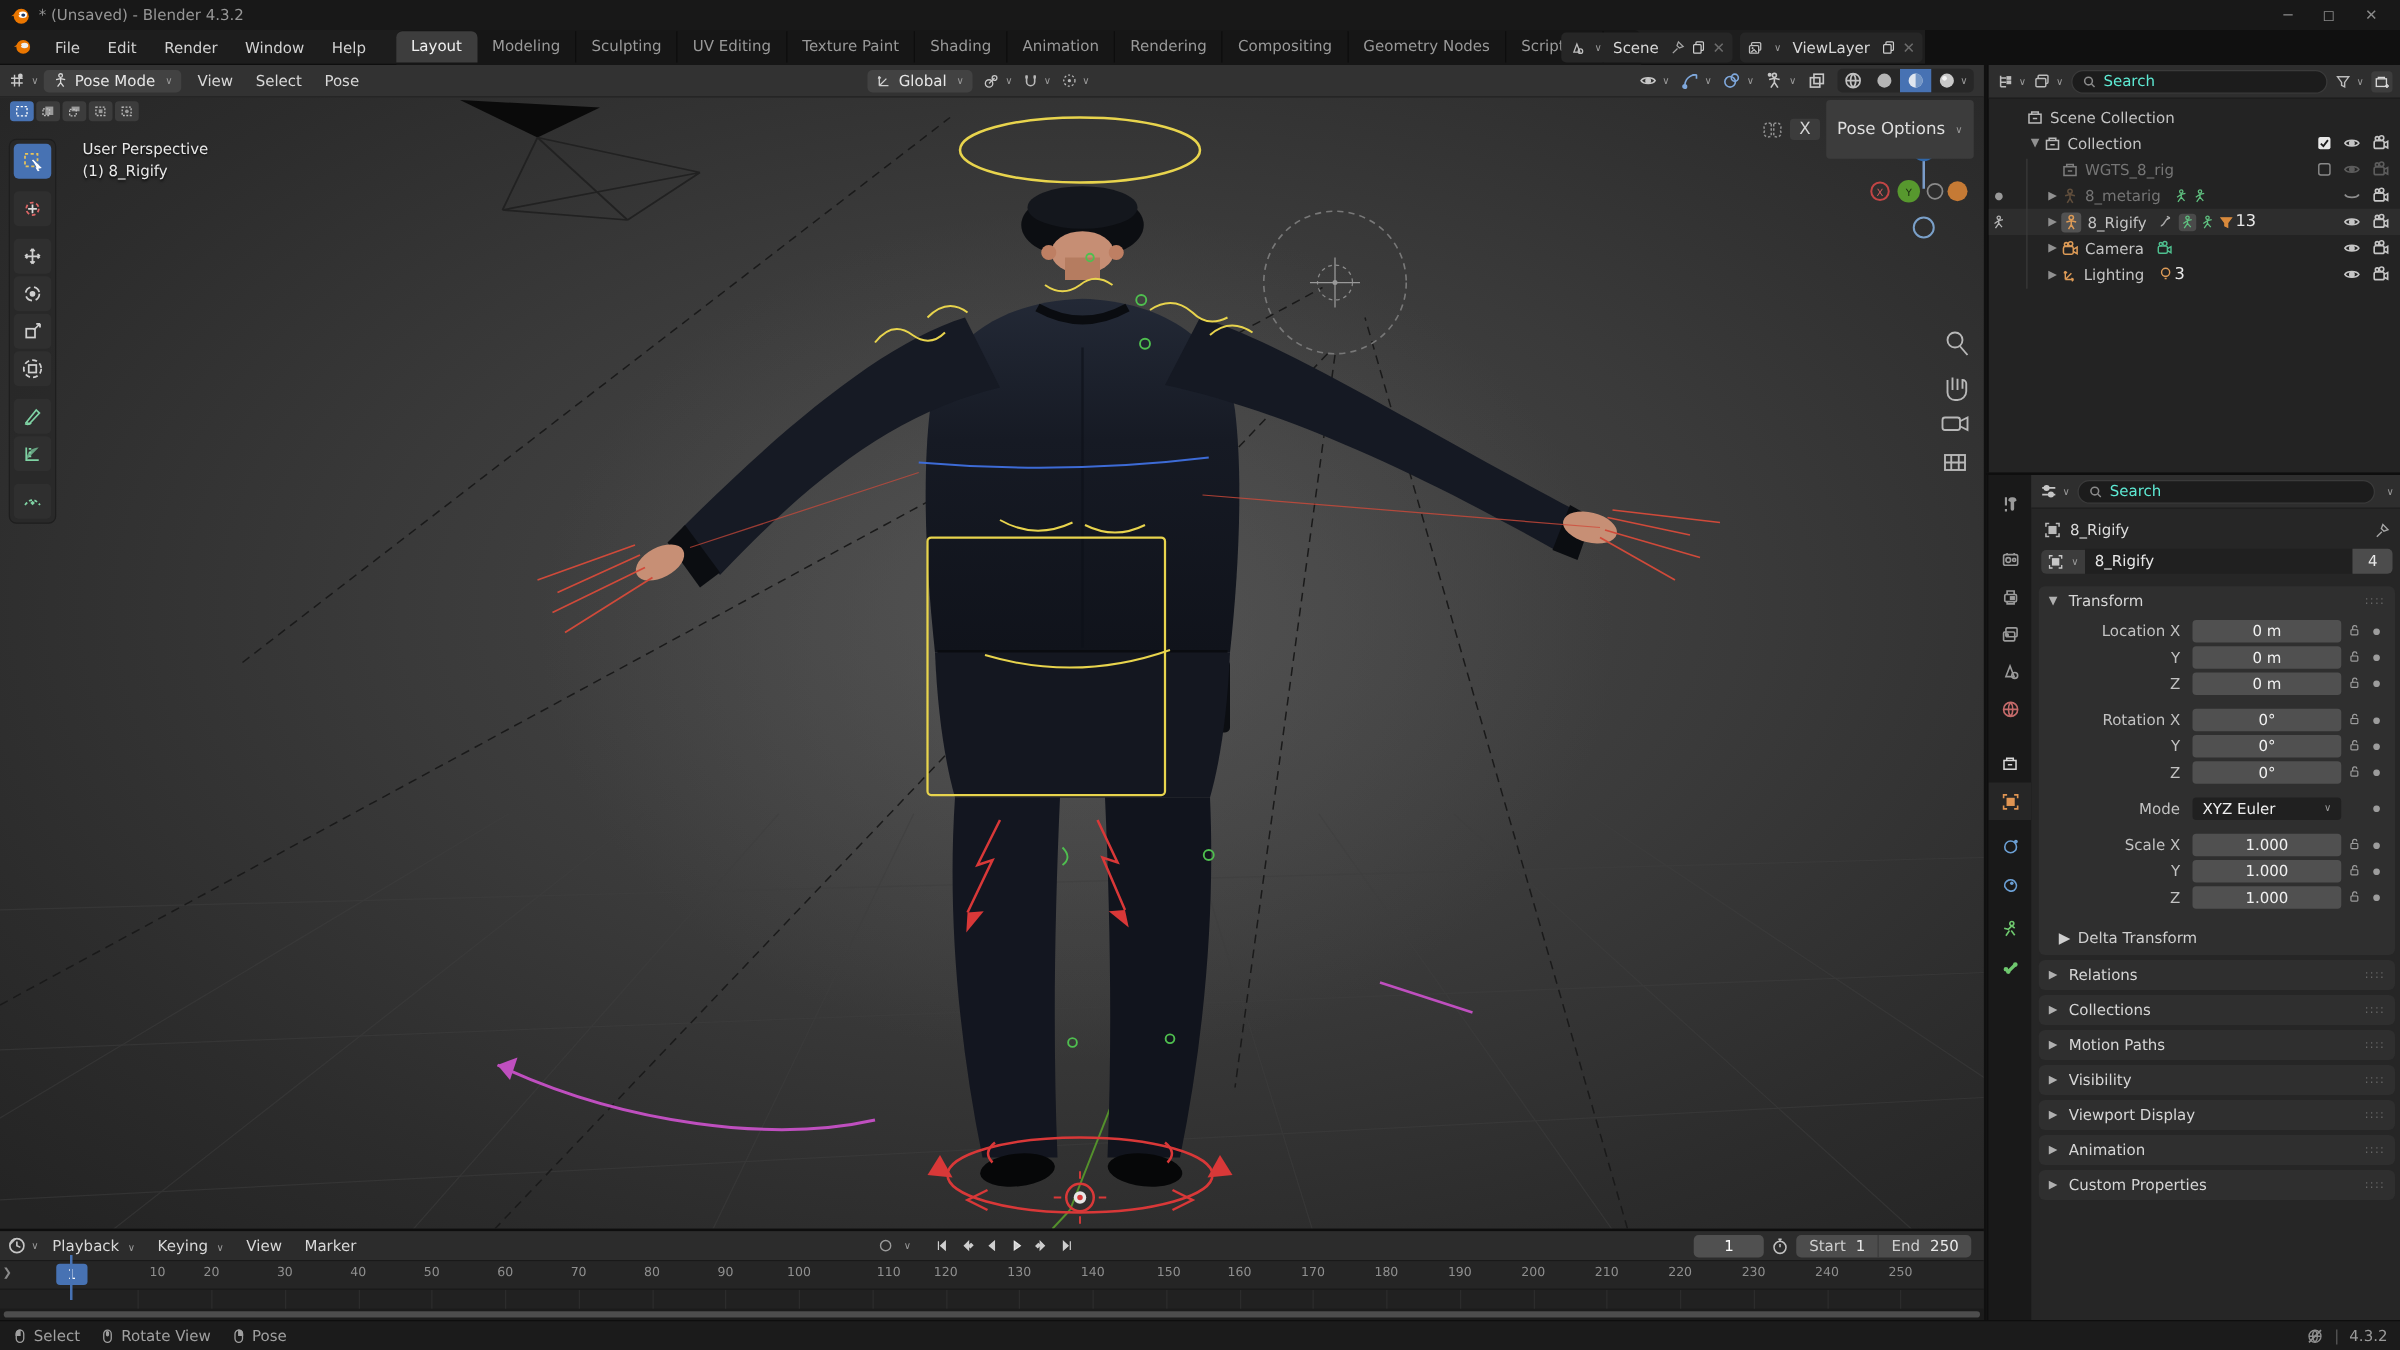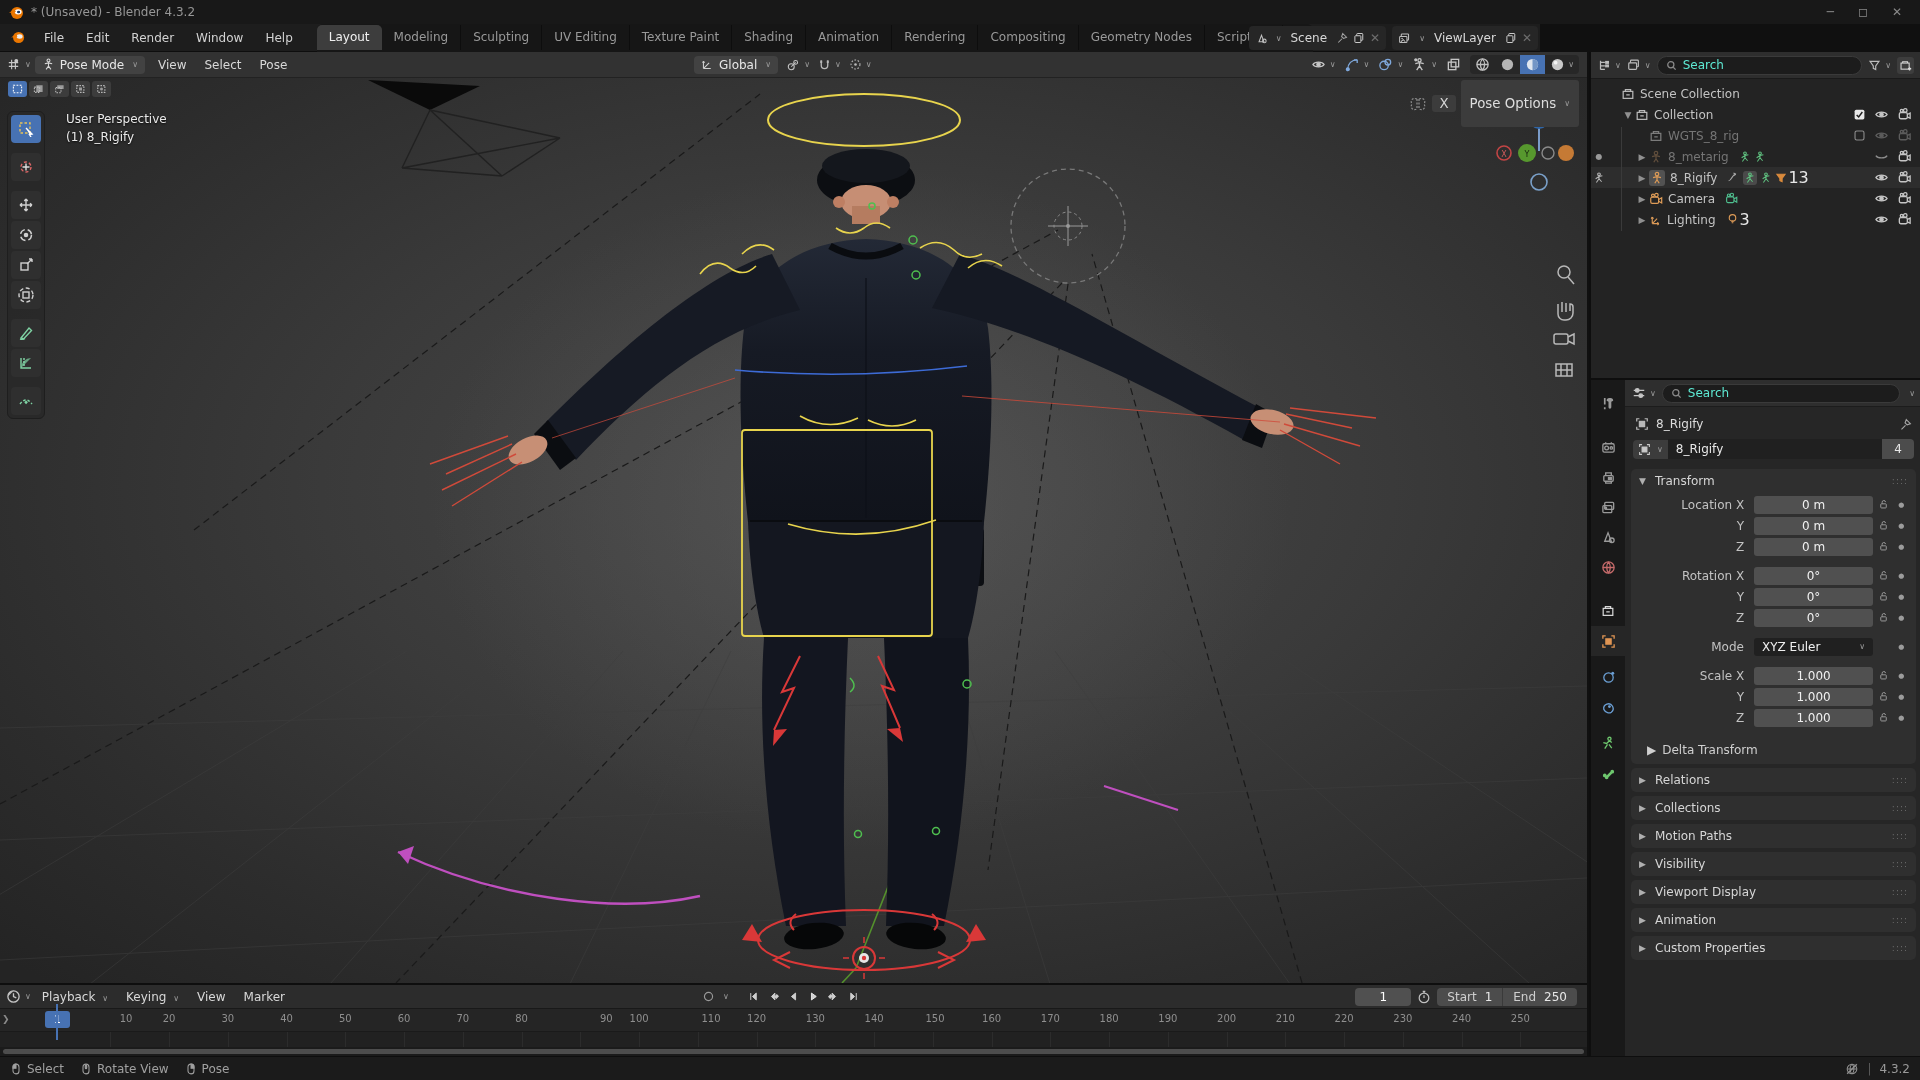--- a/index.html
+++ b/index.html
@@ -63,21 +63,21 @@
   .search{flex:1;display:flex;align-items:center;gap:6px;background:#1c1c1c;border:1px solid #3a3a3a;border-radius:10px;padding:2px 8px;color:#5eead4;height:19px;}
   #outliner-rows{position:relative;padding-top:4px;}
   .orow{height:21px;display:flex;align-items:center;padding-right:8px;color:#c3c3c3;position:relative;}
   .orow.sel{background:#2d2d2d;}
   .orow .lbl{margin-left:5px;white-space:nowrap;}
   .orow.dimmed .lbl{color:#757575;}
   .orow .inline{display:flex;align-items:center;gap:3px;margin-left:10px;}
   .orow .toggles{margin-left:auto;display:flex;gap:8px;align-items:center;}
   .gutter{width:16px;display:flex;justify-content:center;color:#9a9a9a;}
   .expander{width:14px;color:#909090;font-size:9px;text-align:center;}
-  .badge{font-size:16px;color:#e8e8e8;margin-left:-2px;}
+  .badge{font-size:13px;color:#e8e8e8;margin-left:-2px;}
   
   #props{left:1589px;top:378px;width:331px;height:678px;background:var(--props);border-left:2px solid #0e0e0e;border-top:2px solid #0e0e0e;}
   #props-tabstrip{position:absolute;left:0;top:0;width:34px;height:678px;background:#191919;}
   .ptab{width:34px;height:30px;display:flex;align-items:center;justify-content:center;color:#9a9a9a;}
   .ptab.active{background:var(--props);color:var(--orange);}
   #props-hdr{position:absolute;left:34px;top:0;width:297px;height:27px;display:flex;align-items:center;gap:6px;padding:0 7px;background:#2e2e2e;border-bottom:1px solid #1c1c1c;}
   #props-body{position:absolute;left:34px;top:27px;width:297px;bottom:0;padding:6px 6px 0 6px;}
   #breadcrumb{display:flex;align-items:center;gap:7px;padding:4px 4px 8px;color:#dcdcdc;}
   #datablock{display:flex;align-items:center;gap:0;margin:0 2px 10px;}
   #datablock .browse{background:#3c3c3c;border-radius:4px 0 0 4px;padding:3px 5px;display:flex;align-items:center;gap:3px;}
@@ -1429,21 +1429,21 @@
       <span style="position:absolute;left:2px;top:5px;color:#8a8a8a;font-size:9px;">❯</span>
       <div id="cur-frame">1</div>
     <span class="tick-lbl" style="left: 126px;">10</span>
         <span class="tick-lbl" style="left: 169.125px;">20</span>
         <span class="tick-lbl" style="left: 227.875px;">30</span>
         <span class="tick-lbl" style="left: 286.625px;">40</span>
         <span class="tick-lbl" style="left: 345.375px;">50</span>
         <span class="tick-lbl" style="left: 404.125px;">60</span>
         <span class="tick-lbl" style="left: 462.875px;">70</span>
         <span class="tick-lbl" style="left: 521.625px;">80</span>
-        <span class="tick-lbl" style="left: 580.375px; margin-left: 26px;">90</span>
+        <span class="tick-lbl" style="left: 580.375px;">90</span>
         <span class="tick-lbl" style="left: 639.125px;">100</span>
         <span class="tick-lbl" style="left: 711px;">110</span>
         <span class="tick-lbl" style="left: 756.625px;">120</span>
         <span class="tick-lbl" style="left: 815.375px;">130</span>
         <span class="tick-lbl" style="left: 874.125px;">140</span>
         <span class="tick-lbl" style="left: 935px; text-align: right;">150</span>
         <span class="tick-lbl" style="left: 991.625px;">160</span>
         <span class="tick-lbl" style="left: 1050.38px;">170</span>
         <span class="tick-lbl" style="left: 1109.12px;">180</span>
         <span class="tick-lbl" style="left: 1167.88px;">190</span>

